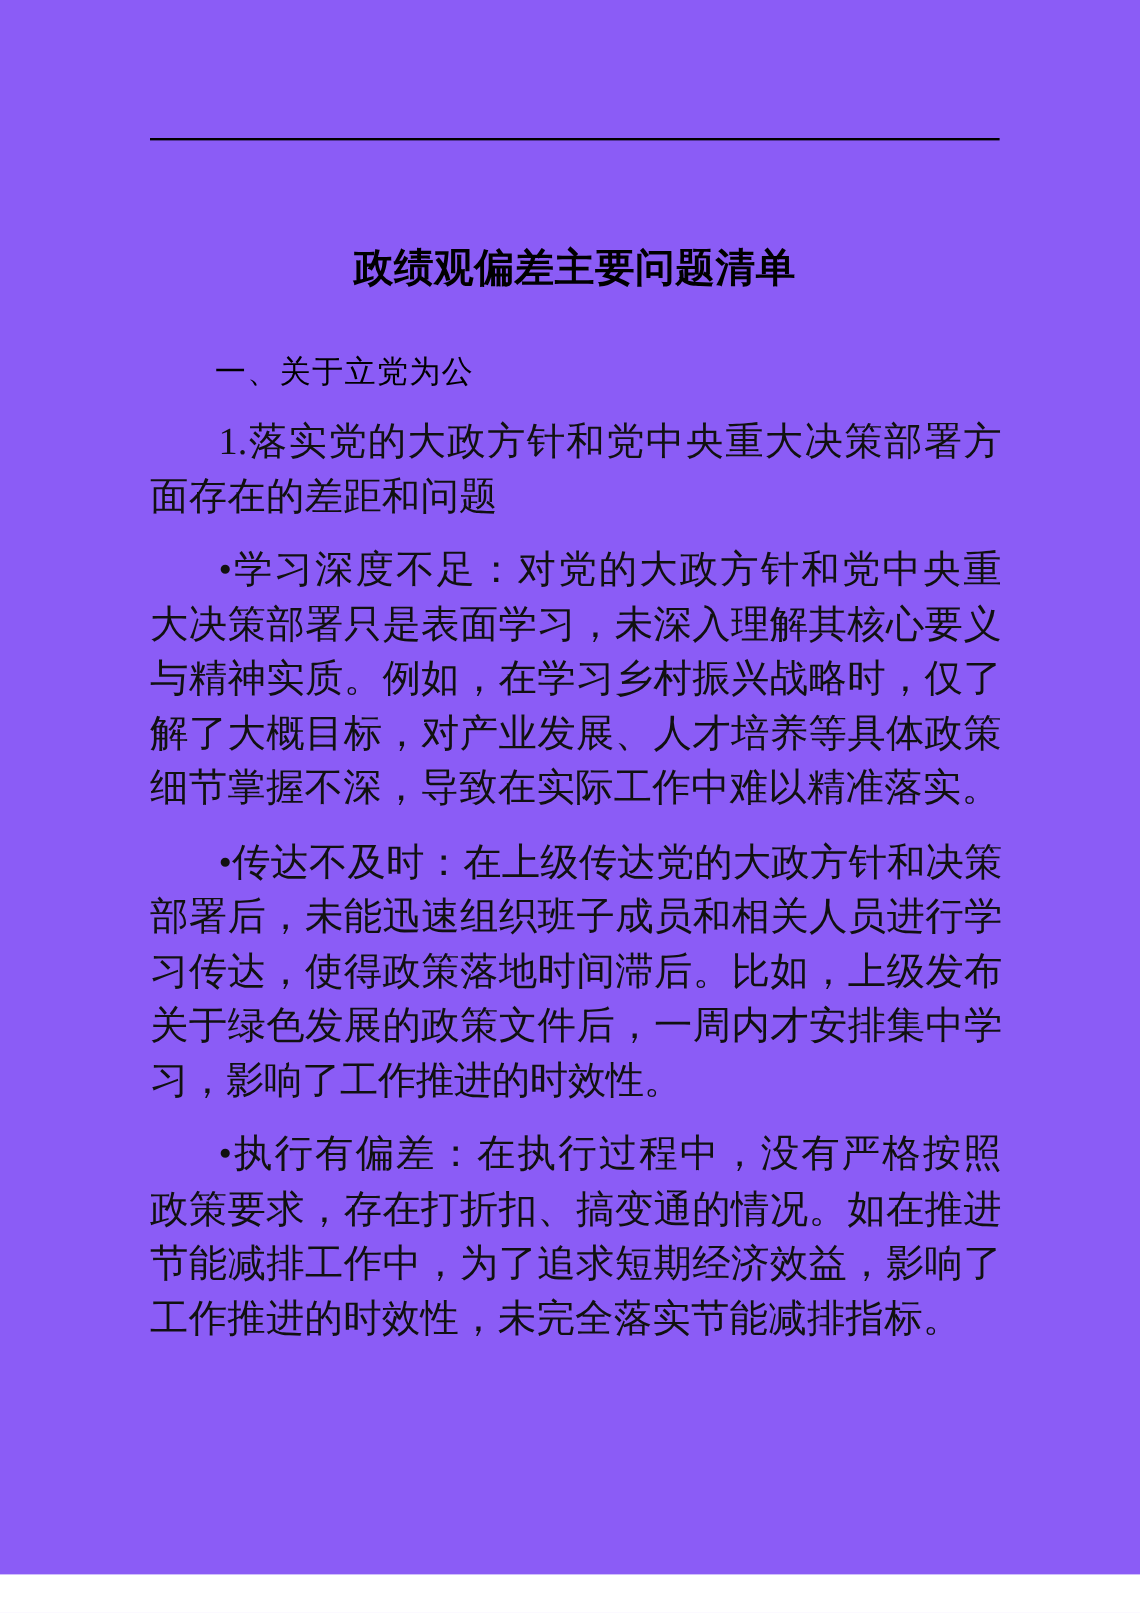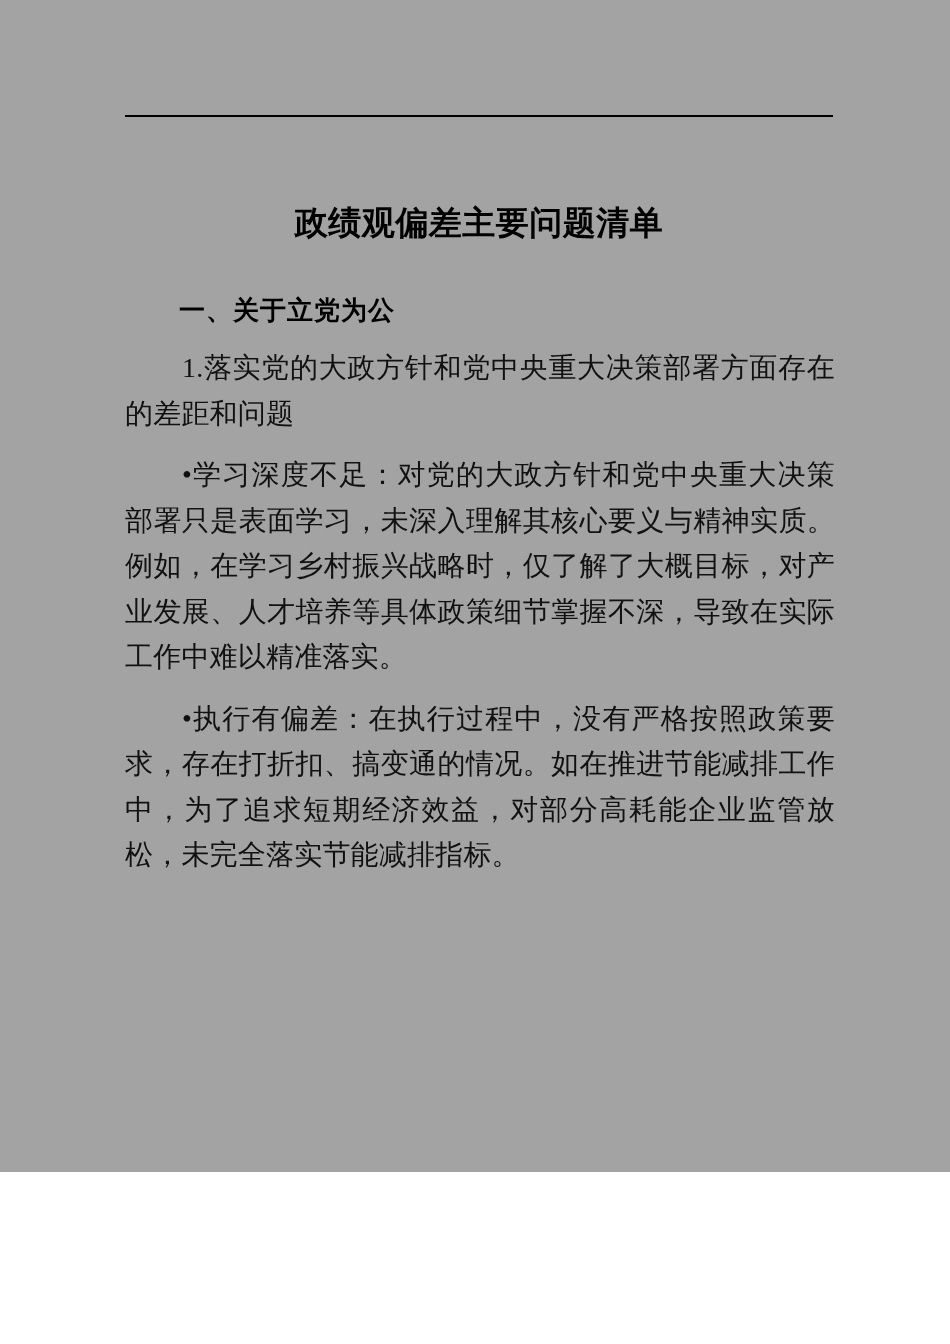--- a/index.html
+++ b/index.html
@@ -15,22 +15,22 @@
     font-family: "Liberation Serif", "DejaVu Serif", serif;
     color: #000000;
     -webkit-font-smoothing: none;
   }
 
   .page {
     position: absolute;
     left: 0;
     top: 0;
     width: 950px;
-    height: 1172px;
-    background: #a3a3a3;
+    height: 1312px;
+    background: #8b5cf6;
   }
 
   
   .header-rule {
     position: absolute;
     left: 125px;
     top: 115px;
     width: 708px;
     height: 0;
     border-top: 2px solid #000000;
@@ -56,31 +56,31 @@
   .body-block {
     position: absolute;
     left: 125px;
     top: 288px;
     width: 710px;
   }
 
   .section-heading {
     font-family: "DejaVu Sans", "Liberation Sans", sans-serif;
     font-size: 26px;
-    font-weight: 700;
+    font-weight: 400;
     line-height: 45px;
     text-indent: 54px;
     letter-spacing: 1px;
     margin: 0 0 12px 0;
     color: #000000;
   }
 
   .para {
     font-family: "Liberation Serif", "DejaVu Serif", serif;
-    font-size: 28px;
+    font-size: 32px;
     line-height: 45.5px;
     text-align: justify;
     text-justify: inter-ideograph;
     text-indent: 57px;
     margin: 0;
     letter-spacing: 0.2px;
     color: #111111;
   }
 
   .para + .para {
@@ -102,18 +102,19 @@
   <h1 class="doc-title">政绩观偏差主要问题清单</h1>
 
   <div class="body-block">
 
     <p class="section-heading">一、关于立党为公</p>
 
     <p class="para">1.落实党的大政方针和党中央重大决策部署方面存在的差距和问题</p>
 
     <p class="para">•学习深度不足：对党的大政方针和党中央重大决策部署只是表面学习，未深入理解其核心要义与精神实质。例如，在学习乡村振兴战略时，仅了解了大概目标，对产业发展、人才培养等具体政策细节掌握不深，导致在实际工作中难以精准落实。</p>
 
+    <p class="para tight">•传达不及时：在上级传达党的大政方针和决策部署后，未能迅速组织班子成员和相关人员进行学习传达，使得政策落地时间滞后。比如，上级发布关于绿色发展的政策文件后，一周内才安排集中学习，影响了工作推进的时效性。</p>
 
-    <p class="para">•执行有偏差：在执行过程中，没有严格按照政策要求，存在打折扣、搞变通的情况。如在推进节能减排工作中，为了追求短期经济效益，对部分高耗能企业监管放松，未完全落实节能减排指标。</p>
+    <p class="para">•执行有偏差：在执行过程中，没有严格按照政策要求，存在打折扣、搞变通的情况。如在推进节能减排工作中，为了追求短期经济效益，影响了工作推进的时效性，未完全落实节能减排指标。</p>
 
 
   </div>
 </div>
 
 </body></html>

